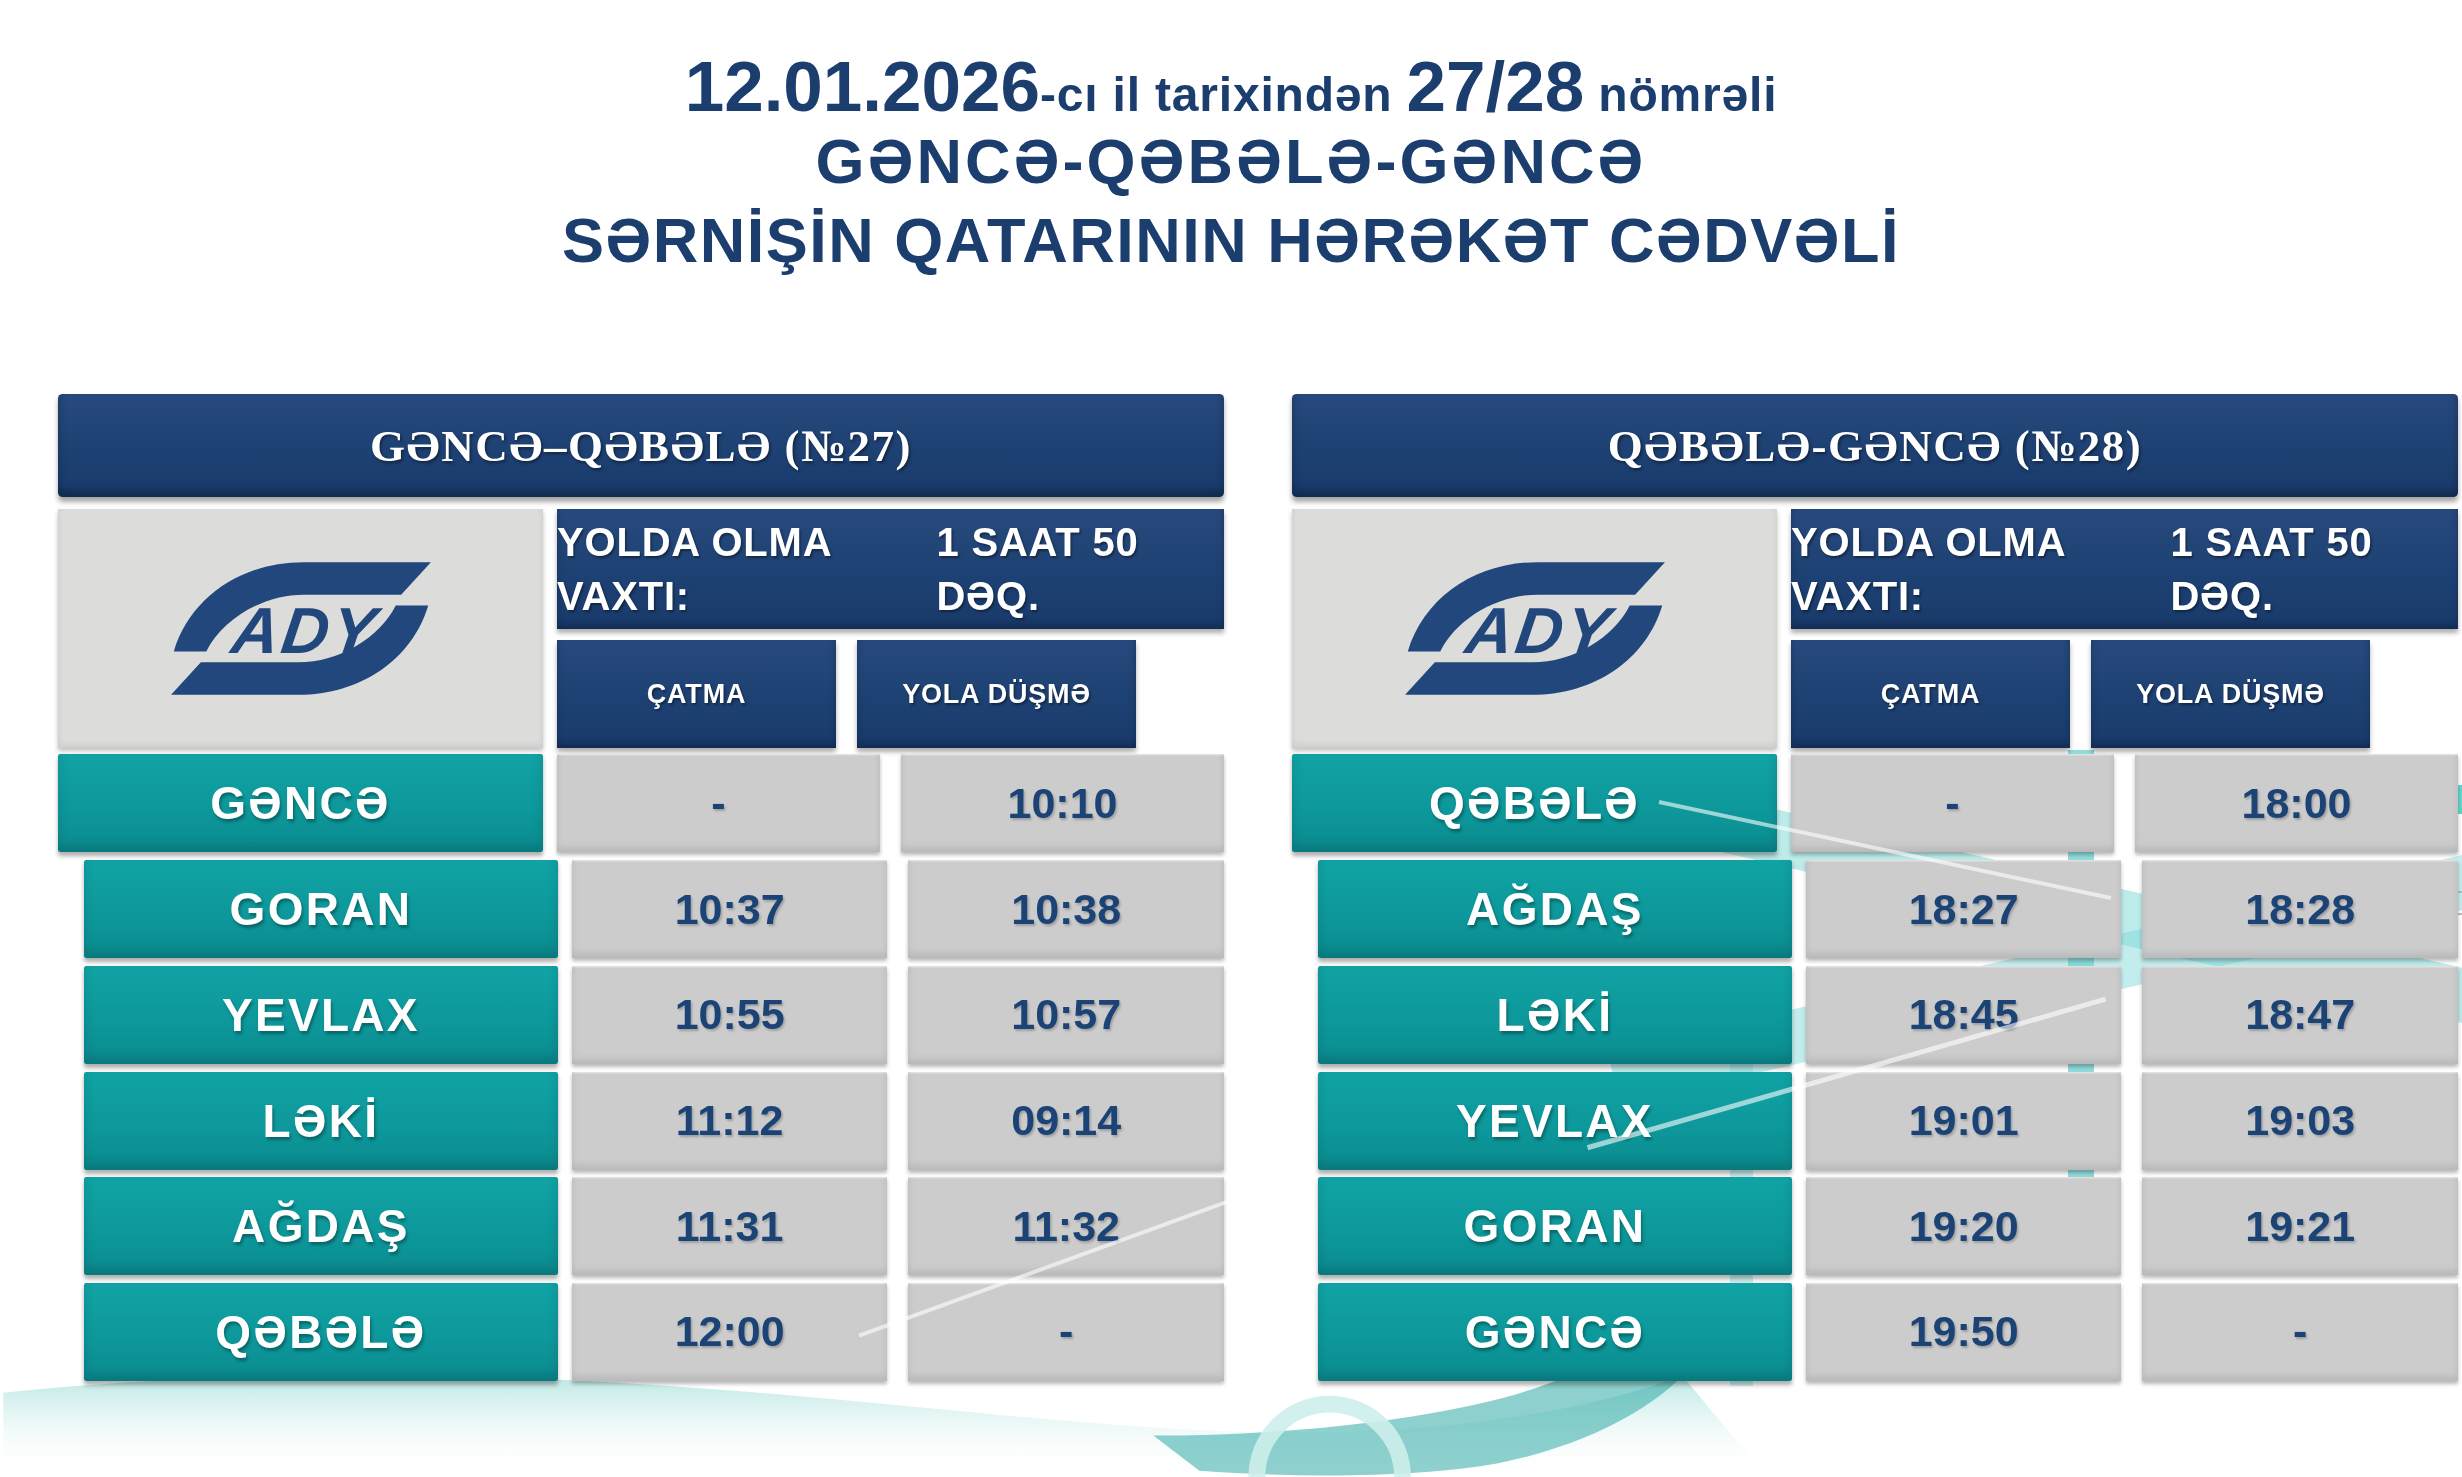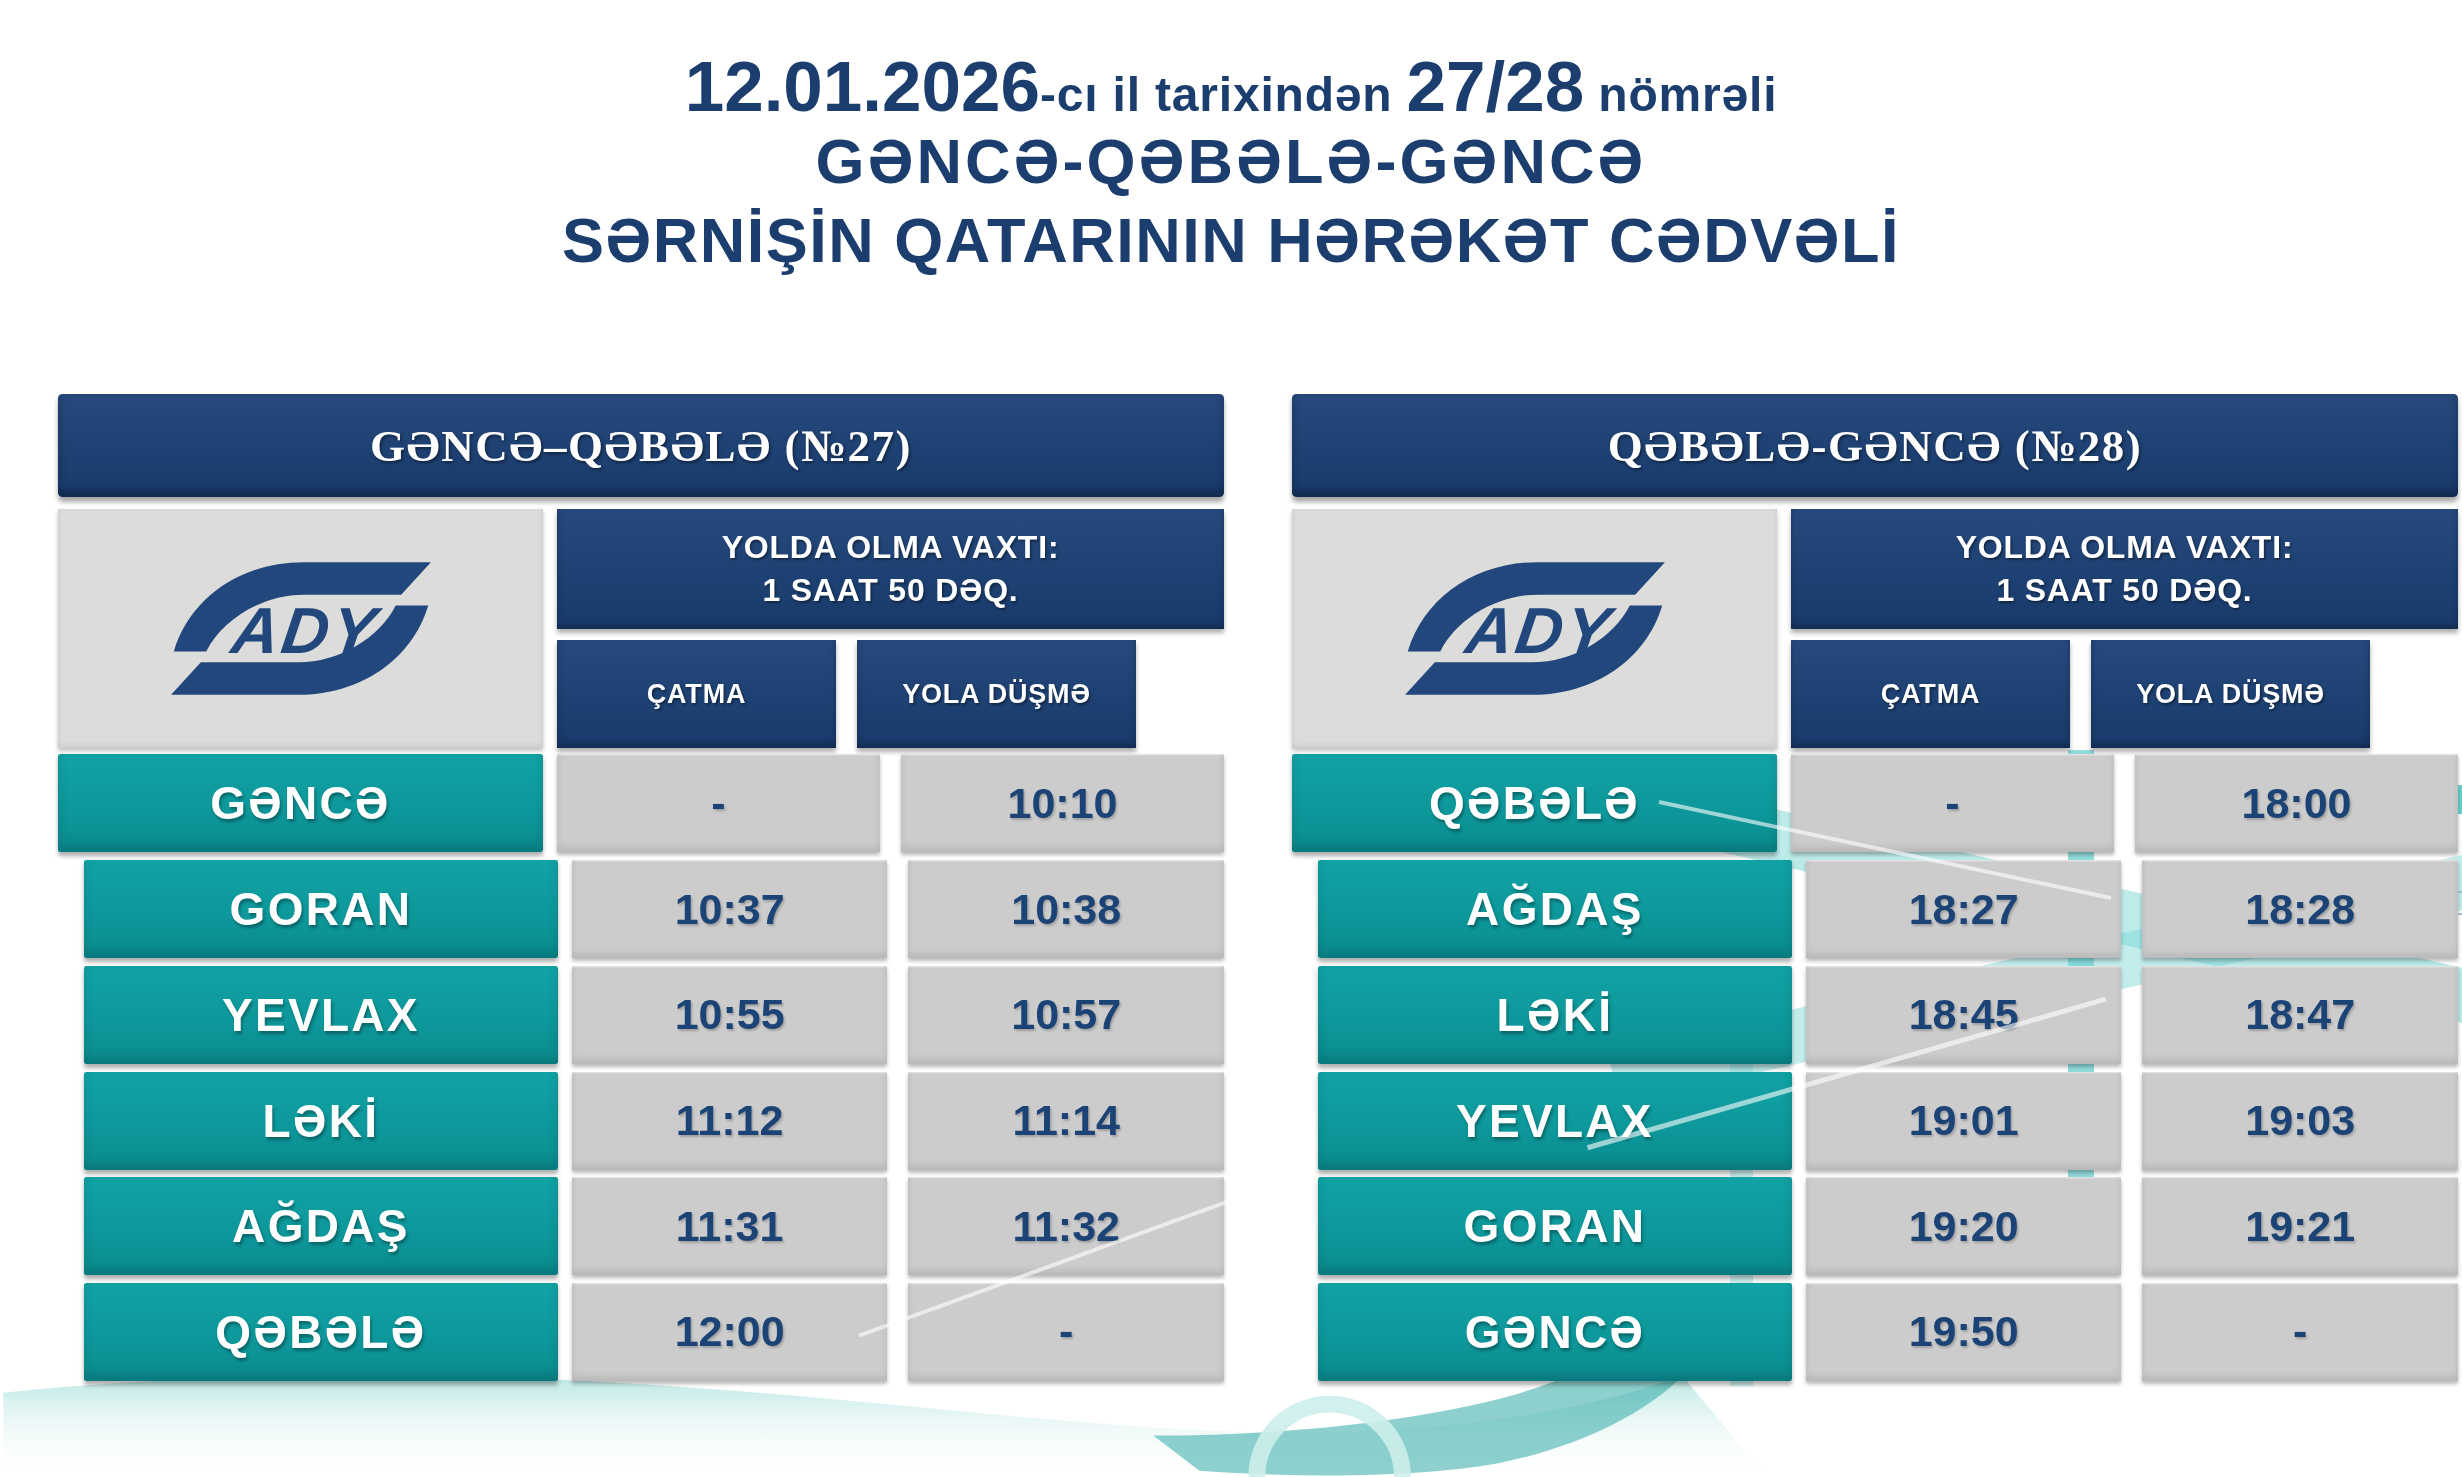--- a/index.html
+++ b/index.html
@@ -20,22 +20,22 @@
   .tbl-right{left:1292px;}
   .navy{background:linear-gradient(180deg,#27497d 0%,#1e4173 55%,#183a6b 100%);}
   .route-hdr{height:103px;border-radius:4.6px;display:flex;align-items:center;justify-content:center;
              color:#ffffff;font-size:45px;font-weight:bold;letter-spacing:1.5px;
              box-shadow:0 4.6px 5.4px rgba(0,0,0,.35), inset 0 -6.2px 9.2px rgba(0,0,0,.28);
              text-shadow:1.5px 2.3px 3.1px rgba(0,0,0,.45);font-family:Liberation Serif, serif;}
   .mid{margin-top:12.3px;display:flex;height:239px;}
   .logo-cell{width:485px;height:239px;background:#dcdcdb;display:flex;align-items:center;justify-content:center;
              box-shadow:0 3.1px 4.6px rgba(0,0,0,.25), inset 0 -3.1px 6.2px rgba(0,0,0,.08);}
   .mid-right{margin-left:14px;width:667px;display:flex;flex-direction:column;}
-  .travel{height:120px;display:flex;flex-direction:column;align-items:center;justify-content:center;
-          color:#ffffff;font-size:32px;font-weight:bold;line-height:1.35;letter-spacing:0.8px;
+  .travel{height:120px;display:flex;align-items:center;justify-content:center;
+          color:#ffffff;font-size:40px;font-weight:bold;line-height:1.35;letter-spacing:0.8px;
           box-shadow:0 3.8px 4.6px rgba(0,0,0,.32), inset 0 -4.6px 7.7px rgba(0,0,0,.25);
           text-shadow:1.5px 1.5px 2.3px rgba(0,0,0,.4);}
   .subrow{margin-top:10.8px;display:flex;height:108px;}
   .sub{width:279px;display:flex;align-items:center;justify-content:center;color:#ffffff;
        font-size:27px;font-weight:bold;letter-spacing:0.8px;
        box-shadow:0 3.8px 4.6px rgba(0,0,0,.32), inset 0 -4.6px 7.7px rgba(0,0,0,.25);
        text-shadow:1.5px 1.5px 2.3px rgba(0,0,0,.4);}
   .sub2{margin-left:21px;}
   .rows{margin-top:6.2px;}
   .datarow{display:flex;height:98px;}
@@ -132,21 +132,21 @@
         <div class="tm tm2">10:38</div>
       </div>
       <div class="datarow">
         <div class="st">YEVLAX</div>
         <div class="tm tm1">10:55</div>
         <div class="tm tm2">10:57</div>
       </div>
       <div class="datarow">
         <div class="st">LƏKİ</div>
         <div class="tm tm1">11:12</div>
-        <div class="tm tm2">11:14</div>
+        <div class="tm tm2">09:14</div>
       </div>
       <div class="datarow">
         <div class="st">AĞDAŞ</div>
         <div class="tm tm1">11:31</div>
         <div class="tm tm2">11:32</div>
       </div>
       <div class="datarow">
         <div class="st">QƏBƏLƏ</div>
         <div class="tm tm1">12:00</div>
         <div class="tm tm2">-</div>

